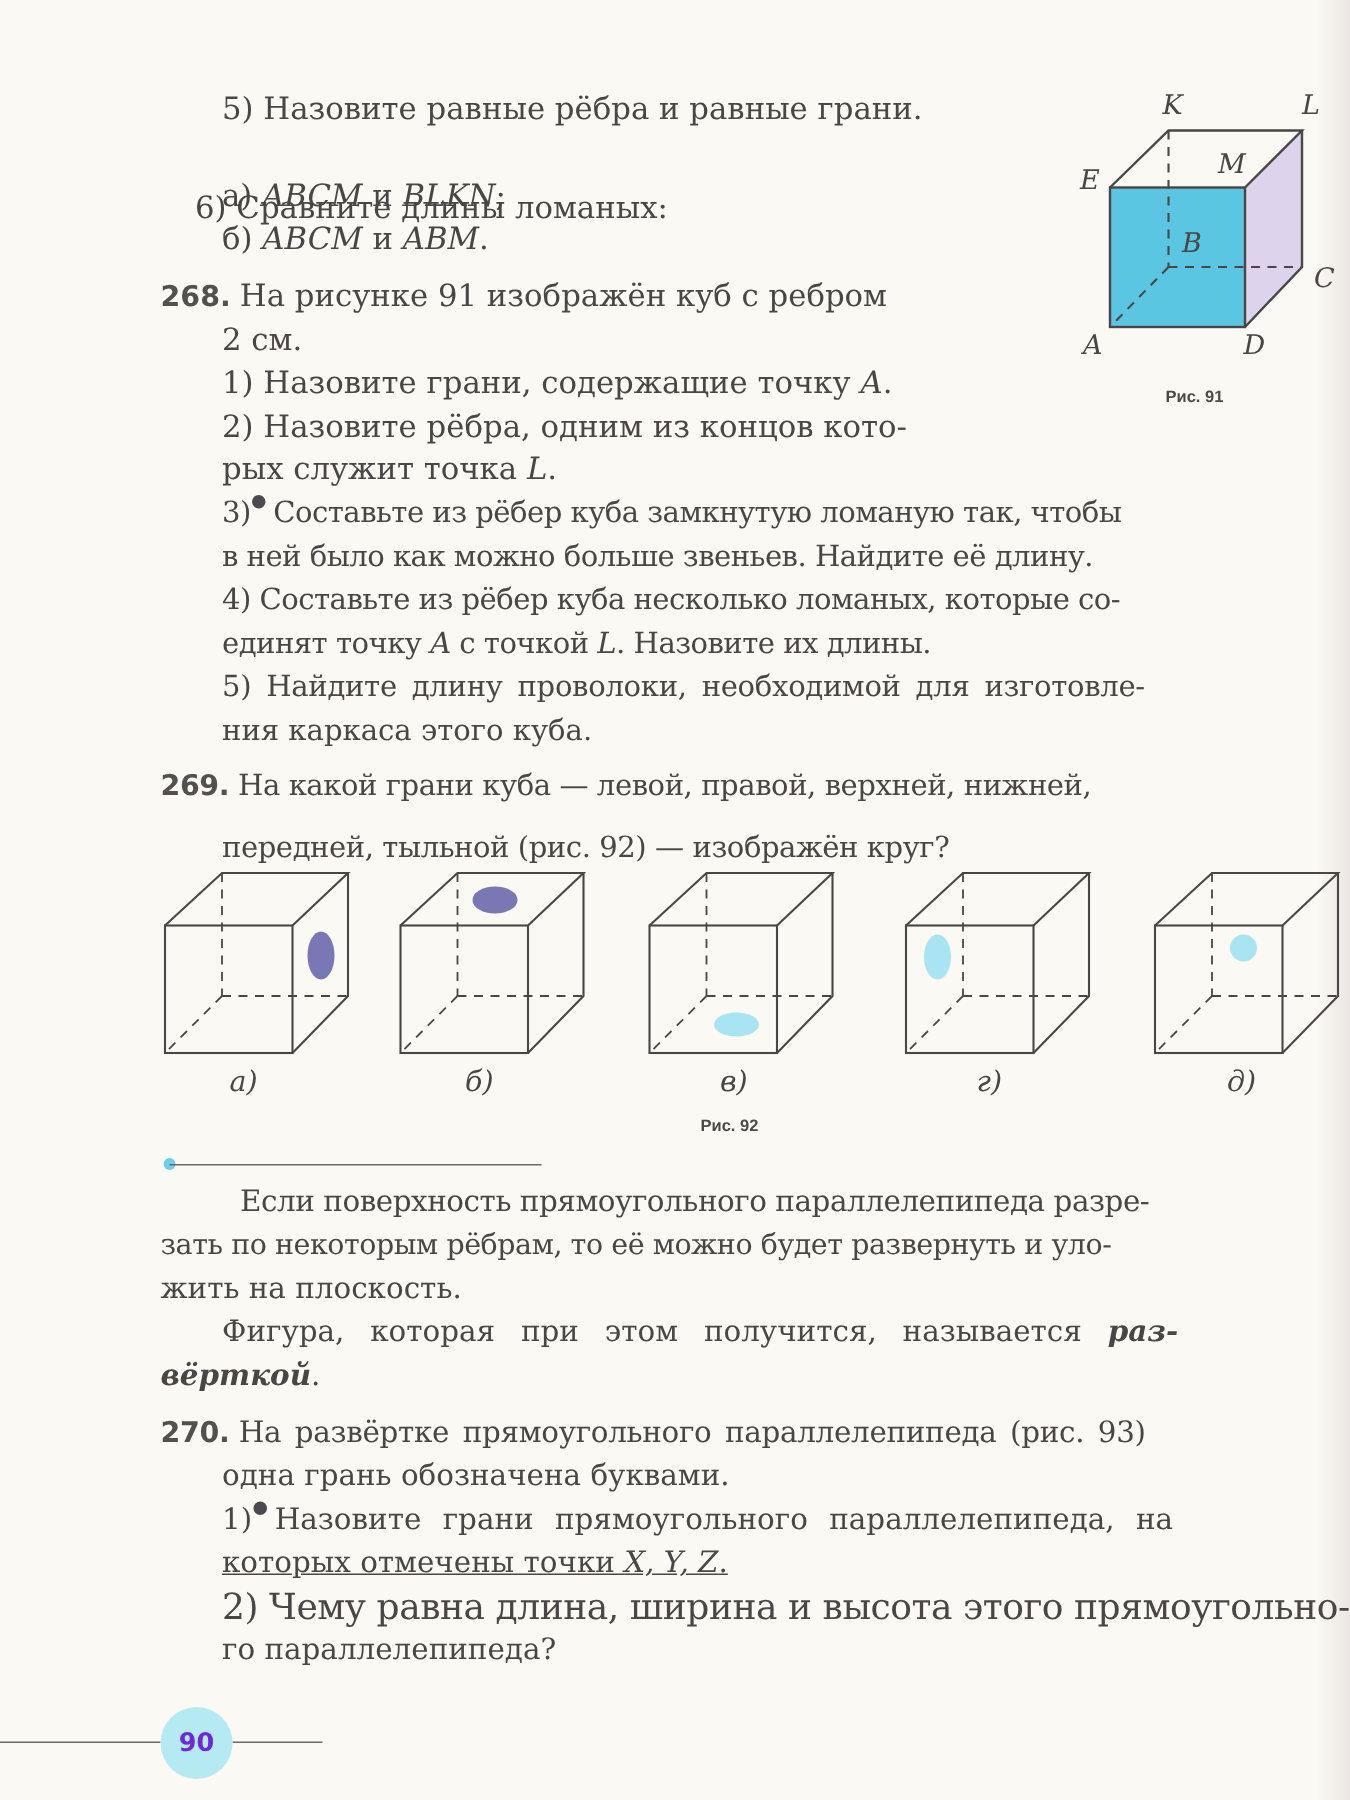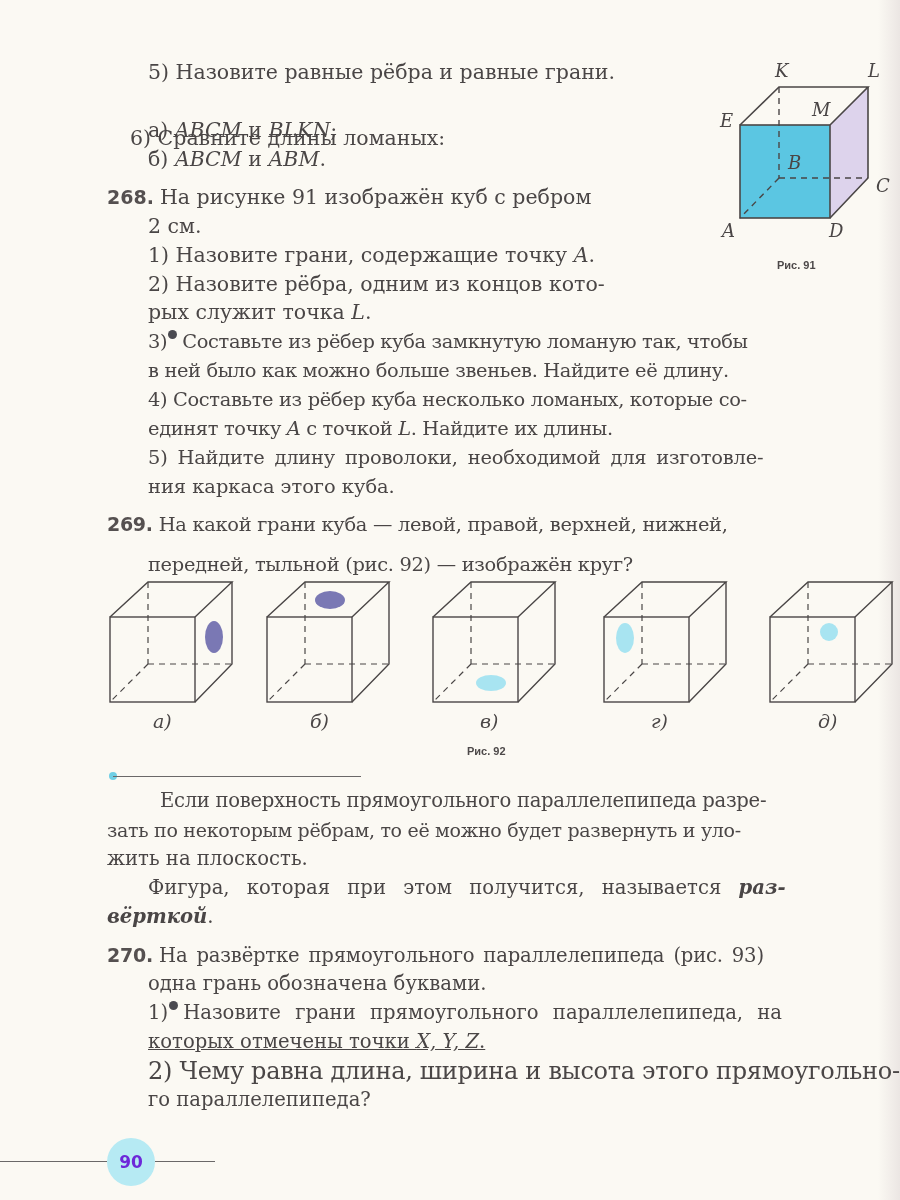--- a/index.html
+++ b/index.html
@@ -85,21 +85,21 @@
   <span>рых служит точка </span><span class="it">L</span><span>.</span>
 </div>
 <div class="line" style="left:148px; top:328px; font-size:19.4px; letter-spacing:-0.35px;">
   <span>3)</span><span class="dot"></span><span>Составьте из рёбер куба замкнутую ломаную так, чтобы</span>
 </div>
 <div class="line" style="left:148px; top:357px; font-size:19.4px; letter-spacing:-0.35px;">в ней было как можно больше звеньев. Найдите её длину.</div>
 <div class="line" style="left:148px; top:386px; font-size:19.4px; letter-spacing:-0.35px;">
   <span>4)</span> <span>Составьте из рёбер куба несколько ломаных, которые со-</span>
 </div>
 <div class="line" style="left:148px; top:415px; font-size:19.4px; letter-spacing:-0.35px;">
-  <span>единят точку </span><span class="it">A</span><span> с точкой </span><span class="it">L</span><span>. Найдите их длины.</span>
+  <span>единят точку </span><span class="it">A</span><span> с точкой </span><span class="it">L</span><span>. Назовите их длины.</span>
 </div>
 <div class="line" style="left:148px; top:444px; font-size:19.4px; letter-spacing:-0.2px; word-spacing:4px;">
   <span>5)</span> <span>Найдите длину проволоки, необходимой для изготовле-</span>
 </div>
 <div class="line" style="left:148px; top:473px; font-size:19.4px;">ния каркаса этого куба.</div>
 
 <svg width="900" height="1200">
 
   <polygon points="830,125 868,87 868,178 830,218" fill="#ddd3ec" stroke="none"></polygon>
 

